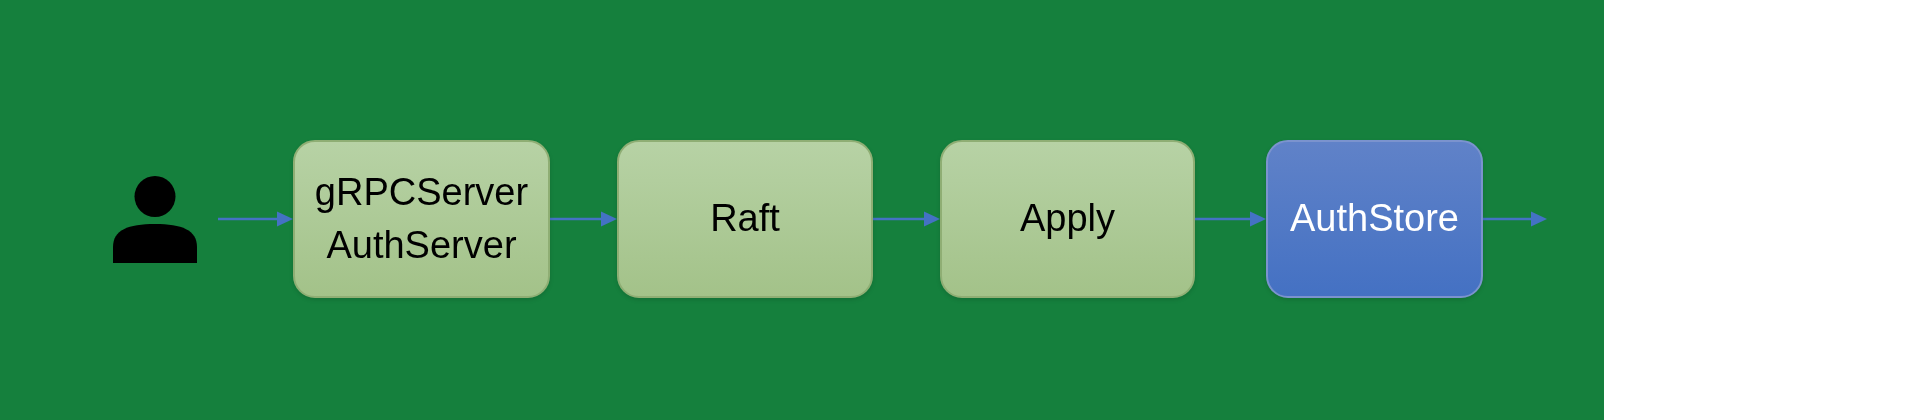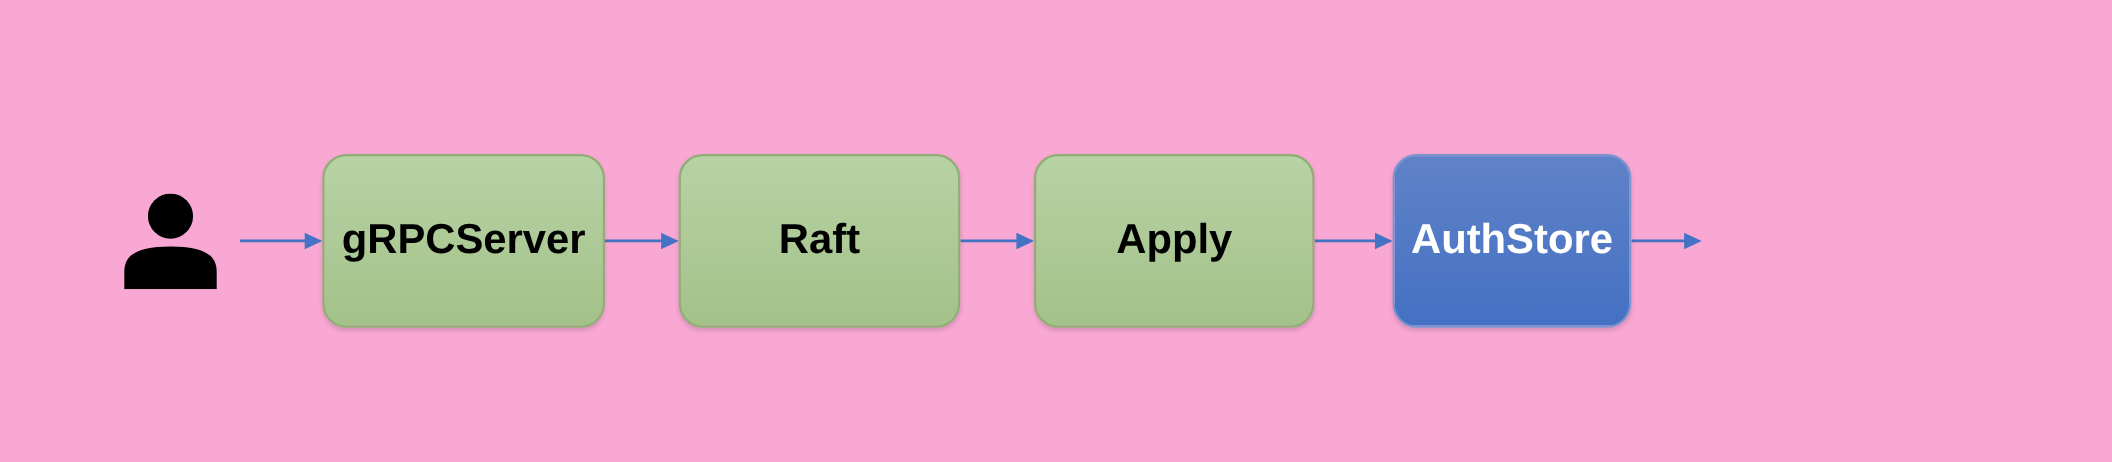--- a/index.html
+++ b/index.html
@@ -1,23 +1,22 @@
 <!DOCTYPE html>
 <html style="--green-top: #b7d2a5; --green-bottom: #a3c289; --green-border: #8fae74; --blue-top: #6082c8; --blue-bottom: #4471c3; --blue-border: #7b93ce; --orange-top: #e5915c; --orange-bottom: #dd7b30; --orange-border: #e99e68; --arrow: #4472c4; --actor: #000000;"><head>
 <meta charset="utf-8">
 <style>
   html, body { margin: 0; padding: 0; background: #ffffff; }
   .canvas {
     position: relative;
-    width: 1920px;
+    width: 1604px;
     height: 420px;
-    background: #f9a8d4;
+    background: #15803d;
     overflow: hidden;
     font-family: "Liberation Sans", "DejaVu Sans", sans-serif;
-    font-weight: bold;
   }
   .node {
     position: absolute;
     top: 140px;
     height: 158px;
     border-radius: 22px;
     box-sizing: border-box;
     display: flex;
     flex-direction: column;
     align-items: center;
@@ -88,20 +87,21 @@
     <line x1="0" y1="10" x2="56" y2="10"></line>
     <polygon points="55,2.5 71,10 55,17.5"></polygon>
   </svg>
   <svg class="arrow" style="left:1483px" width="64" height="20" viewBox="0 0 64 20">
     <line x1="0" y1="10" x2="49" y2="10"></line>
     <polygon points="48,2.5 64,10 48,17.5"></polygon>
   </svg>
 
   <div class="node green" style="left:293px; width:257px">
     <span>gRPCServer</span>
+    <span>AuthServer</span>
   </div>
 
   <div class="node green" style="left:617px; width:256px">
     <span>Raft</span>
   </div>
 
   <div class="node green" style="left:940px; width:255px">
     <span>Apply</span>
   </div>
 

